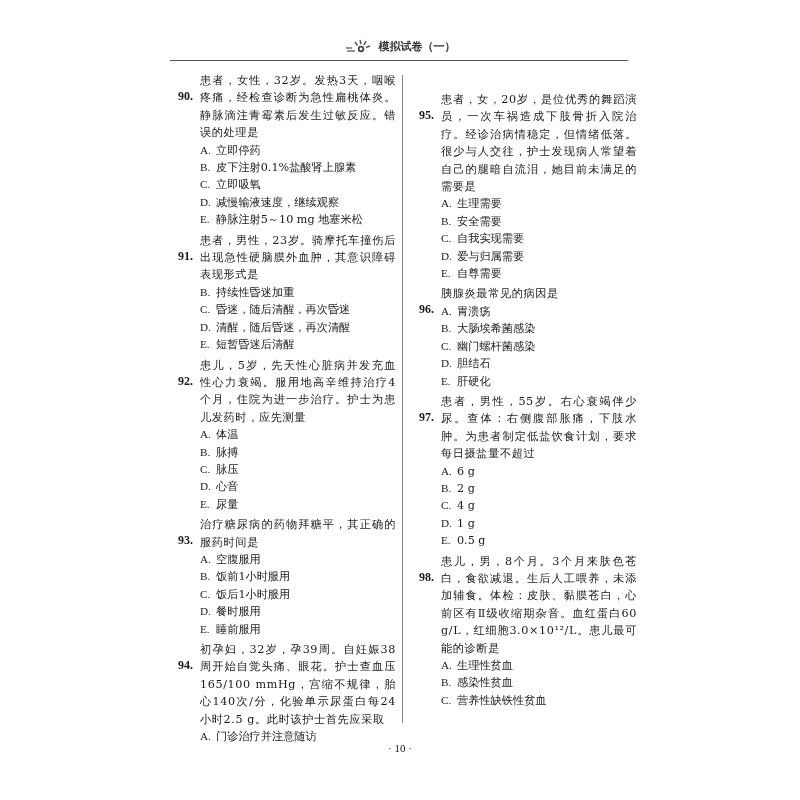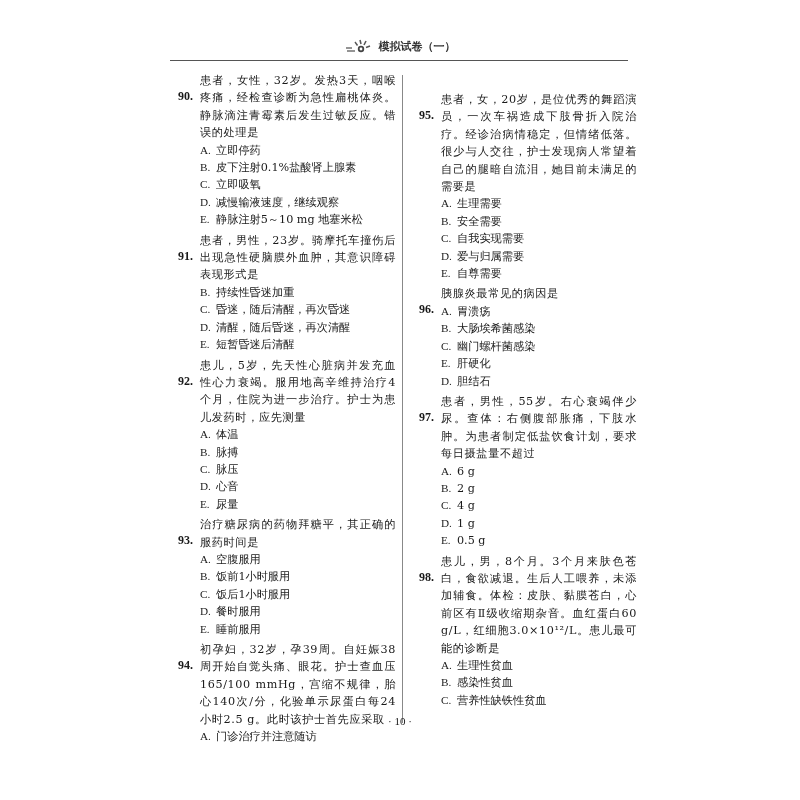--- a/index.html
+++ b/index.html
@@ -16,21 +16,21 @@
   .col.right { left: 419px; }
   .q { position: relative; padding-left: 22px; margin-bottom: 3px; }
   .q-num { position: absolute; left: 0; top: 16px; font-weight: bold; font-family: "Liberation Serif", serif; font-size: 12px; }
   .q-stem { text-align: justify; letter-spacing: 0.6px; }
   .opts { padding-left: 0; }
   .opt { display: block; }
   .opt-key { display: inline-block; width: 16px; font-family: "Liberation Serif", serif; }
   .opt-row { display: flex; flex-direction: column; }
   .opt-row .opt { width: 110px; }
   .cont { padding-left: 22px; }
-  .page-num { position: absolute; left: 0; width: 800px; top: 715px; text-align: center; font-family: "Liberation Serif", serif; font-size: 11px; }
+  .page-num { position: absolute; left: 0; width: 800px; top: 742px; text-align: center; font-family: "Liberation Serif", serif; font-size: 11px; }
 </style>
 </head>
 <body>
 
 <div class="header">
   <span class="header-inner">
     <svg width="30" height="16" viewBox="0 0 30 16">
       <circle cx="18" cy="11" r="3.2" fill="#444"></circle>
       <circle cx="18" cy="11" r="1.4" fill="#fff"></circle>
       <line x1="18" y1="6" x2="17" y2="2" stroke="#555" stroke-width="1.6"></line>
@@ -122,22 +122,22 @@
     </div>
   </div>
 
   <div class="q">
     <span class="q-num">96.</span>
     <div class="q-stem">胰腺炎最常见的病因是</div>
     <div class="opts">
       <span class="opt"><span class="opt-key">A.</span><span>胃溃疡</span></span>
       <span class="opt"><span class="opt-key">B.</span><span>大肠埃希菌感染</span></span>
       <span class="opt"><span class="opt-key">C.</span><span>幽门螺杆菌感染</span></span>
+      <span class="opt"><span class="opt-key">D.</span><span>胆结石</span></span>
       <span class="opt"><span class="opt-key">E.</span><span>肝硬化</span></span>
-      <span class="opt"><span class="opt-key">D.</span><span>胆结石</span></span>
     </div>
   </div>
 
   <div class="q">
     <span class="q-num">97.</span>
     <div class="q-stem">患者，男性，55岁。右心衰竭伴少尿。查体：右侧腹部胀痛，下肢水肿。为患者制定低盐饮食计划，要求每日摄盐量不超过</div>
     <div class="opts">
       <div class="opt-row">
         <span class="opt"><span class="opt-key">A.</span><span>6 g</span></span>
         <span class="opt"><span class="opt-key">B.</span><span>2 g</span></span>

